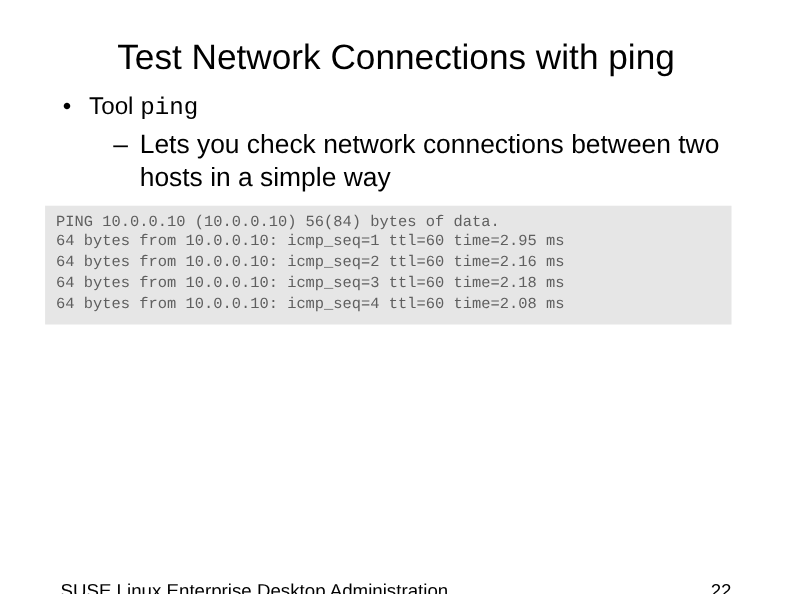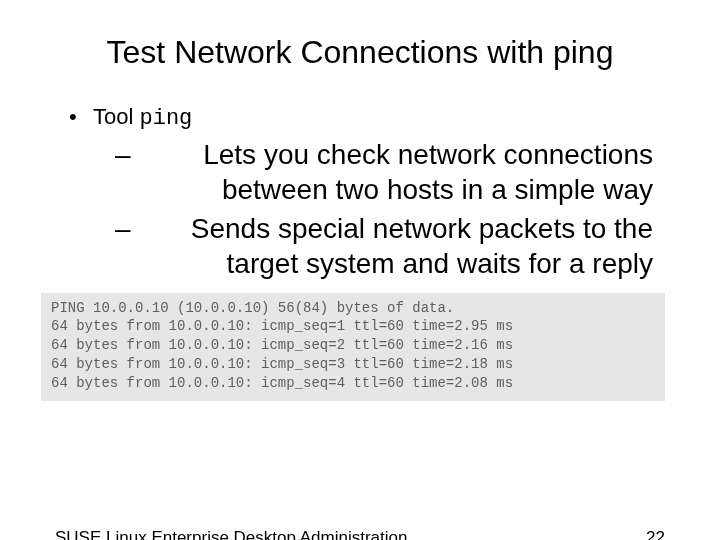--- a/index.html
+++ b/index.html
@@ -15,33 +15,33 @@
   }
   .slide {
     width: 720px;
     height: 540px;
     position: relative;
     box-sizing: border-box;
   }
   .title {
     font-size: 32px;
     text-align: center;
-    margin: 34px 40px 32px 40px;
+    margin: 34px 40px 12px 40px;
     font-weight: 400;
     font-family: Arial, Helvetica, sans-serif;
   }
   .content {
     margin: 0 55px 0 55px;
     font-size: 22px;
     line-height: 1.25;
   }
   ul.level1 {
     list-style: none;
     padding: 0;
-    margin: 12px;
+    margin: 0;
   }
   ul.level1 > li {
     position: relative;
     padding-left: 26px;
     margin-bottom: 6px;
   }
   ul.level1 > li::before {
     content: "•";
     position: absolute;
     left: 2px;
@@ -50,22 +50,21 @@
   }
   ul.level2 {
     list-style: none;
     padding: 0;
     margin: 4px 0 0 22px;
   }
   ul.level2 > li {
     position: relative;
     padding-left: 24px;
     margin-bottom: 4px;
-    font-size: 28px;
-    text-align: right;
+    font-size: 24px;
   }
   ul.level2 > li::before {
     content: "–";
     position: absolute;
     left: 0;
     top: 0;
   }
   .mono {
     font-family: "Courier New", Courier, monospace;
   }
@@ -96,21 +95,20 @@
 <div class="slide">
 
   <div class="title">Test Network Connections with ping</div>
 
   <div class="content">
     <ul class="level1">
       <li>
         <span>Tool </span><span class="mono">ping</span>
         <ul class="level2">
           <li>Lets you check network connections between two hosts in a simple way</li>
-          <li>Sends special network packets to the target system and waits for a reply</li>
         </ul>
       </li>
     </ul>
   </div>
 
   <div class="terminal"><span>PING 10.0.0.10 (10.0.0.10) 56(84) bytes of data.</span>
 <span>64 bytes from 10.0.0.10: icmp_seq=1 ttl=60 time=2.95 ms</span>
 <span>64 bytes from 10.0.0.10: icmp_seq=2 ttl=60 time=2.16 ms</span>
 <span>64 bytes from 10.0.0.10: icmp_seq=3 ttl=60 time=2.18 ms</span>
 <span>64 bytes from 10.0.0.10: icmp_seq=4 ttl=60 time=2.08 ms</span></div>

